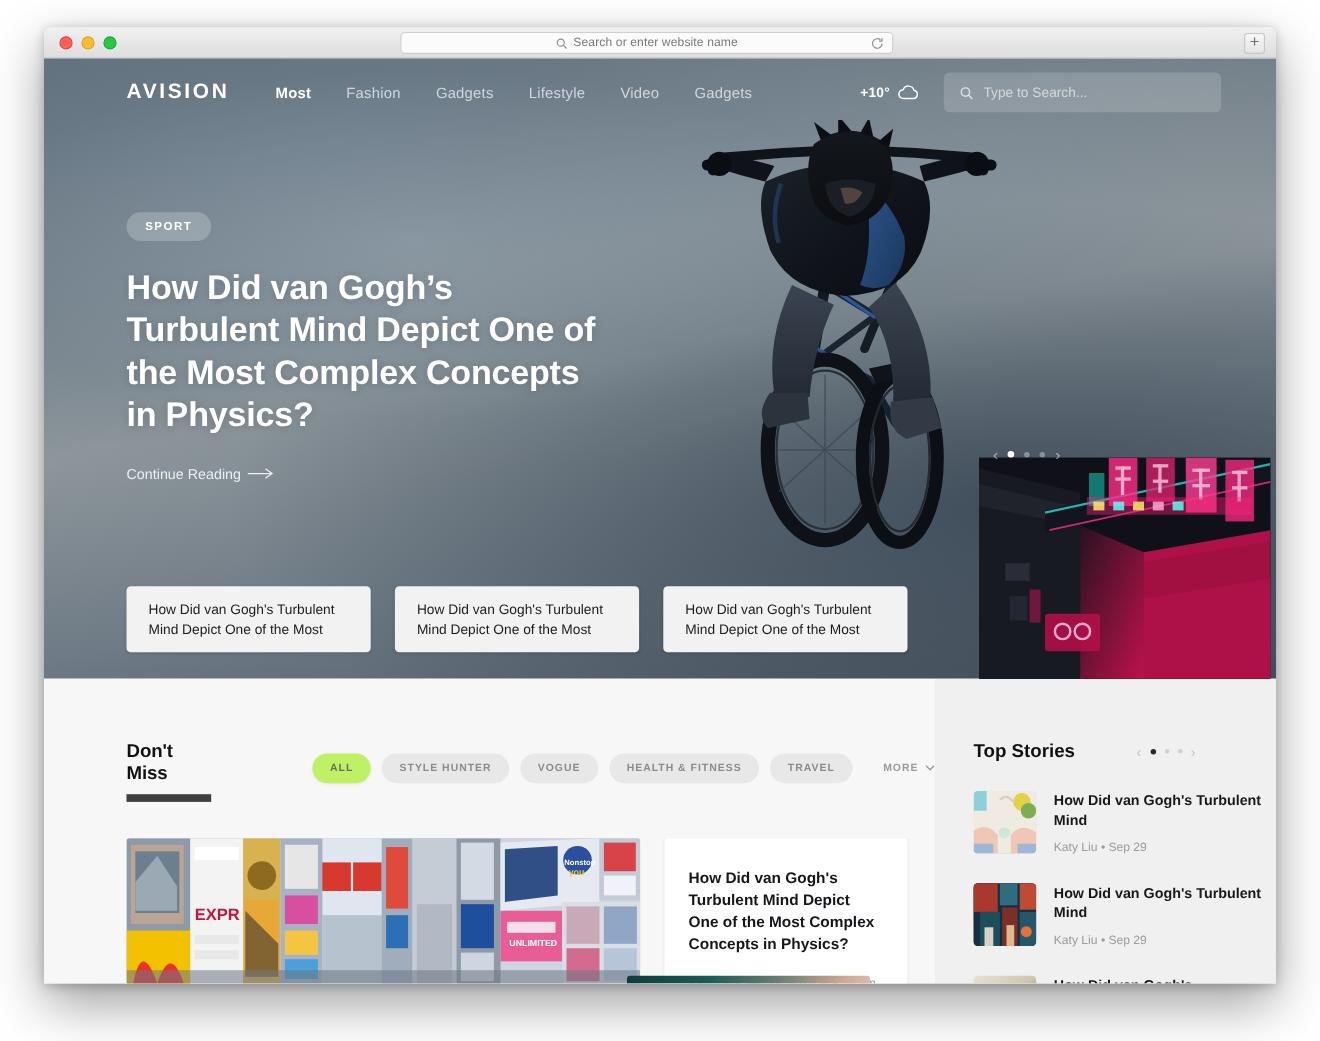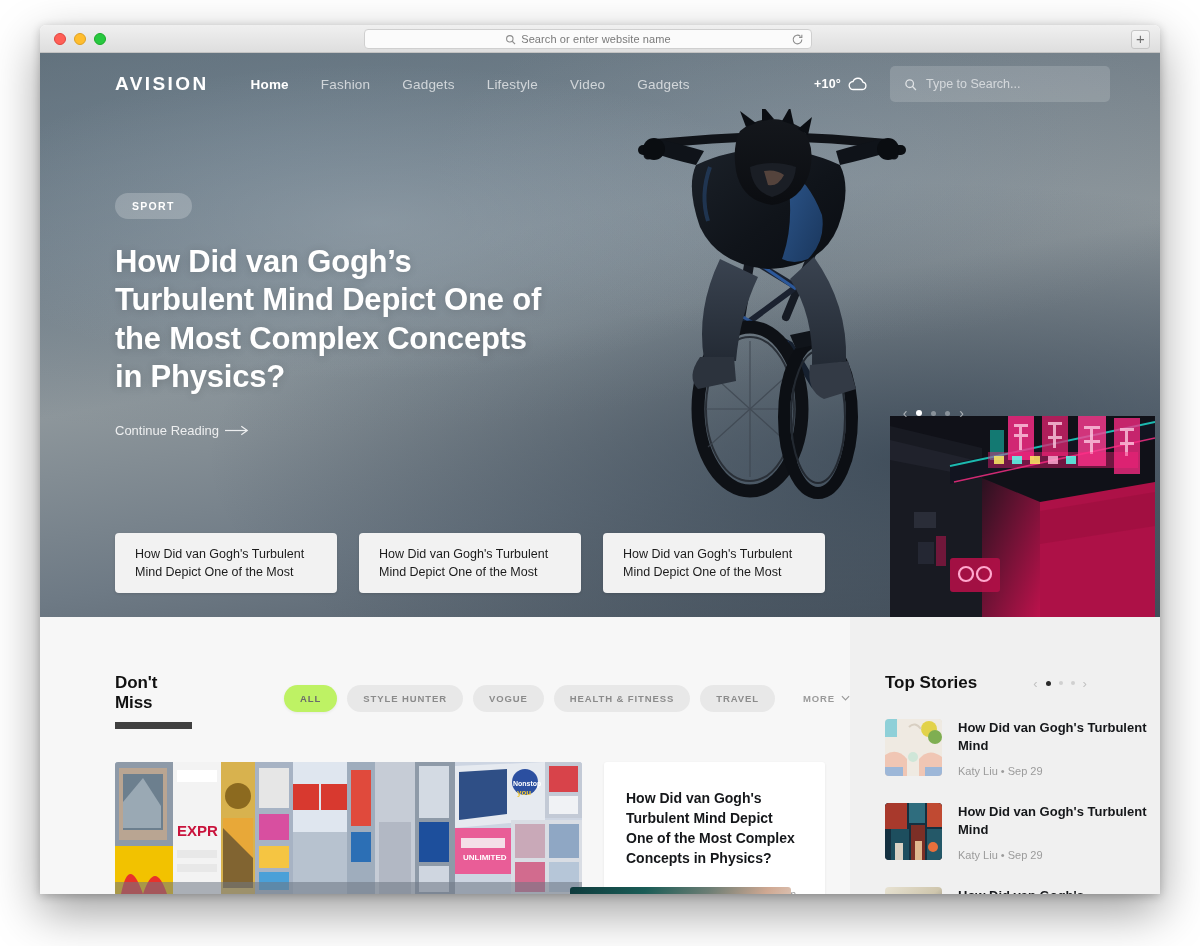--- a/index.html
+++ b/index.html
@@ -96,21 +96,21 @@
   }
   .nav a.active { color: #fff; font-weight: 700; }
 
   .header-right {
     margin-left: auto; margin-right: 50px;
     display: flex; align-items: center; gap: 14px;
   }
   .weather { display: flex; align-items: center; gap: 7px; color: #fff; }
   .weather .temp { font-size: 12.5px; font-weight: 700; letter-spacing: .2px; }
   .search-box {
-    width: 220px; height: 36px;
+    width: 252px; height: 36px;
     background: rgba(255,255,255,.16);
     border-radius: 5px;
     display: flex; align-items: center; gap: 9px; padding: 0 14px;
     margin-left: 8px;
   }
   .search-box .ph { color: rgba(255,255,255,.62); font-size: 12.5px; }
 
   
   .hero-content { position: absolute; left: 75px; top: 140px; z-index: 4; width: 430px; }
   .badge {
@@ -329,21 +329,21 @@
           </g>
 
           <path d="M164 62 Q176 60 184 66 Q178 78 168 76 Z" fill="#5f4a41" opacity=".85"></path>
         </svg>
       </div>
 
       <div class="site-header">
         <div class="logo">AVISION</div>
 
         <nav class="nav">
-          <a href="#" class="active">Home</a>
+          <a href="#" class="active">Most</a>
           <a href="#">Fashion</a>
           <a href="#">Gadgets</a>
           <a href="#">Lifestyle</a>
           <a href="#">Video</a>
           <a href="#">Gadgets</a>
         </nav>
 
         <div class="header-right">
           <div class="weather">
             <span class="temp">+10°</span>

